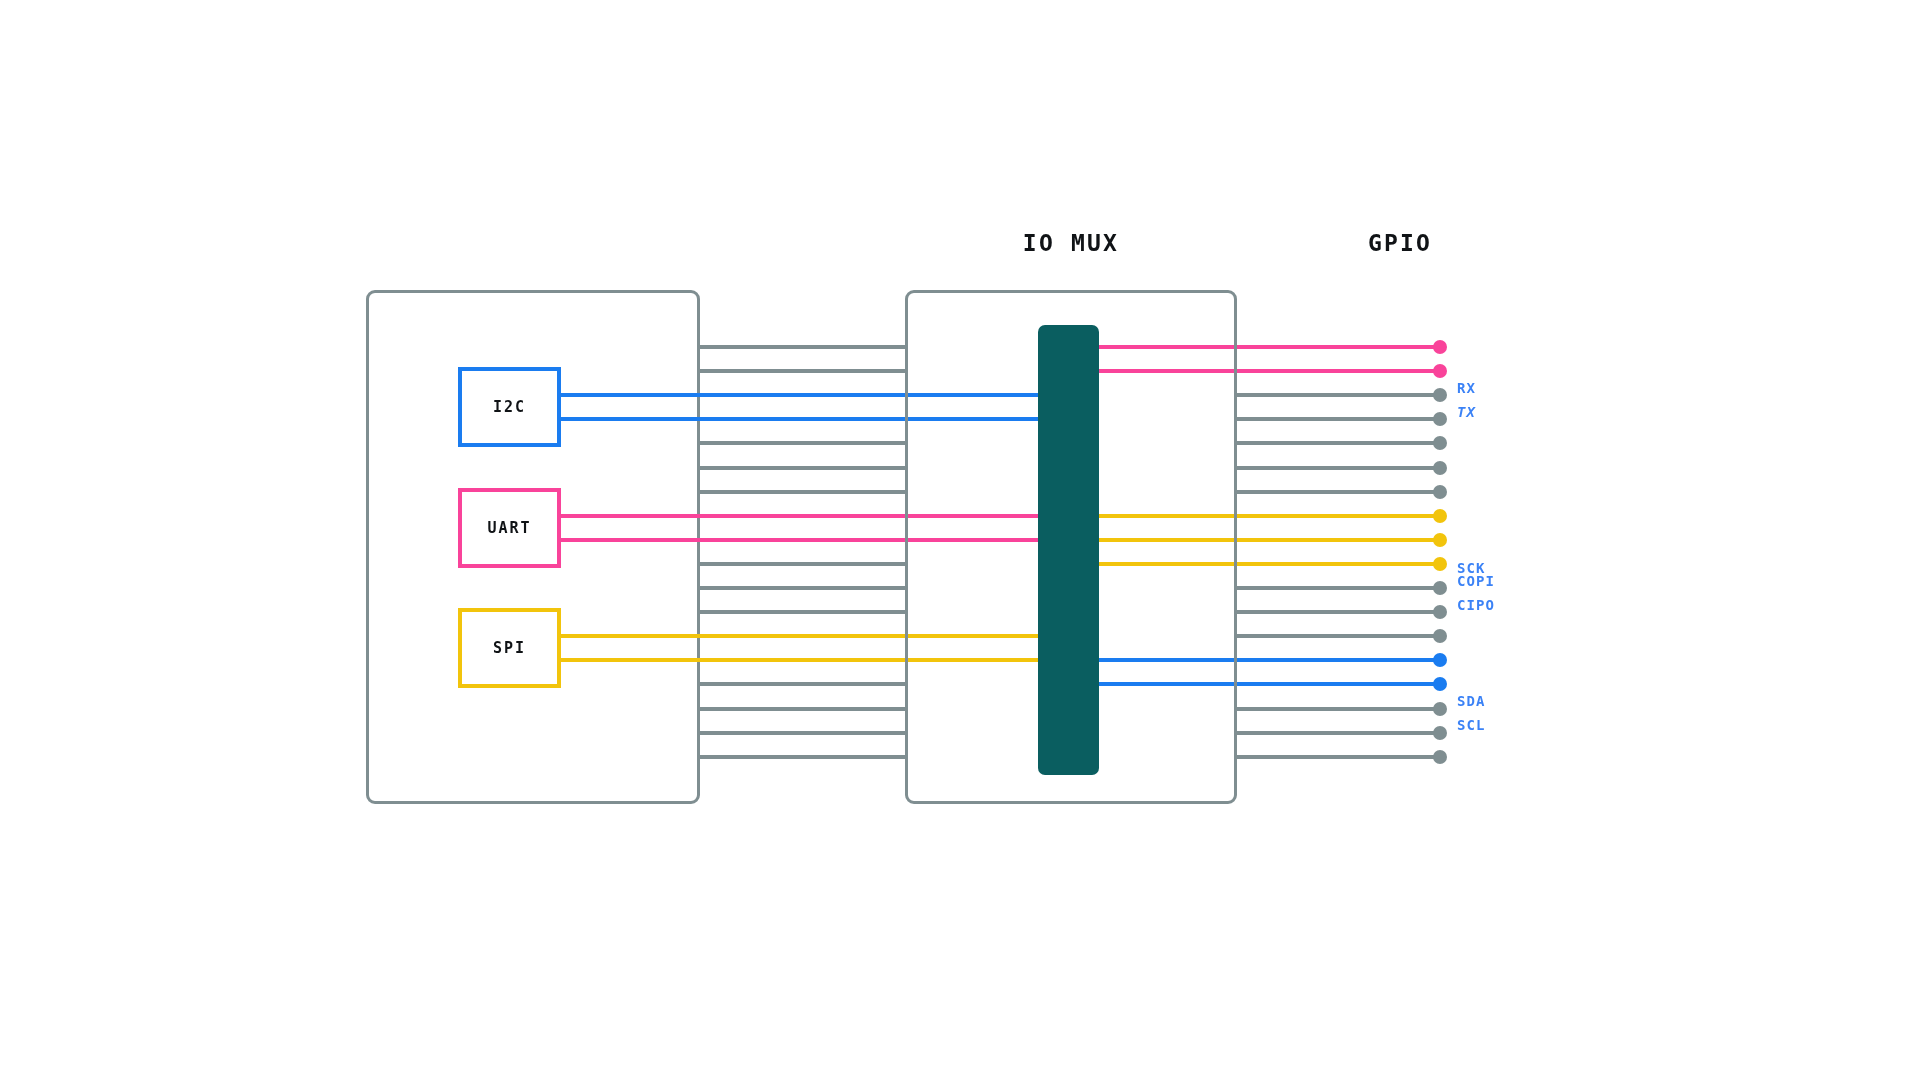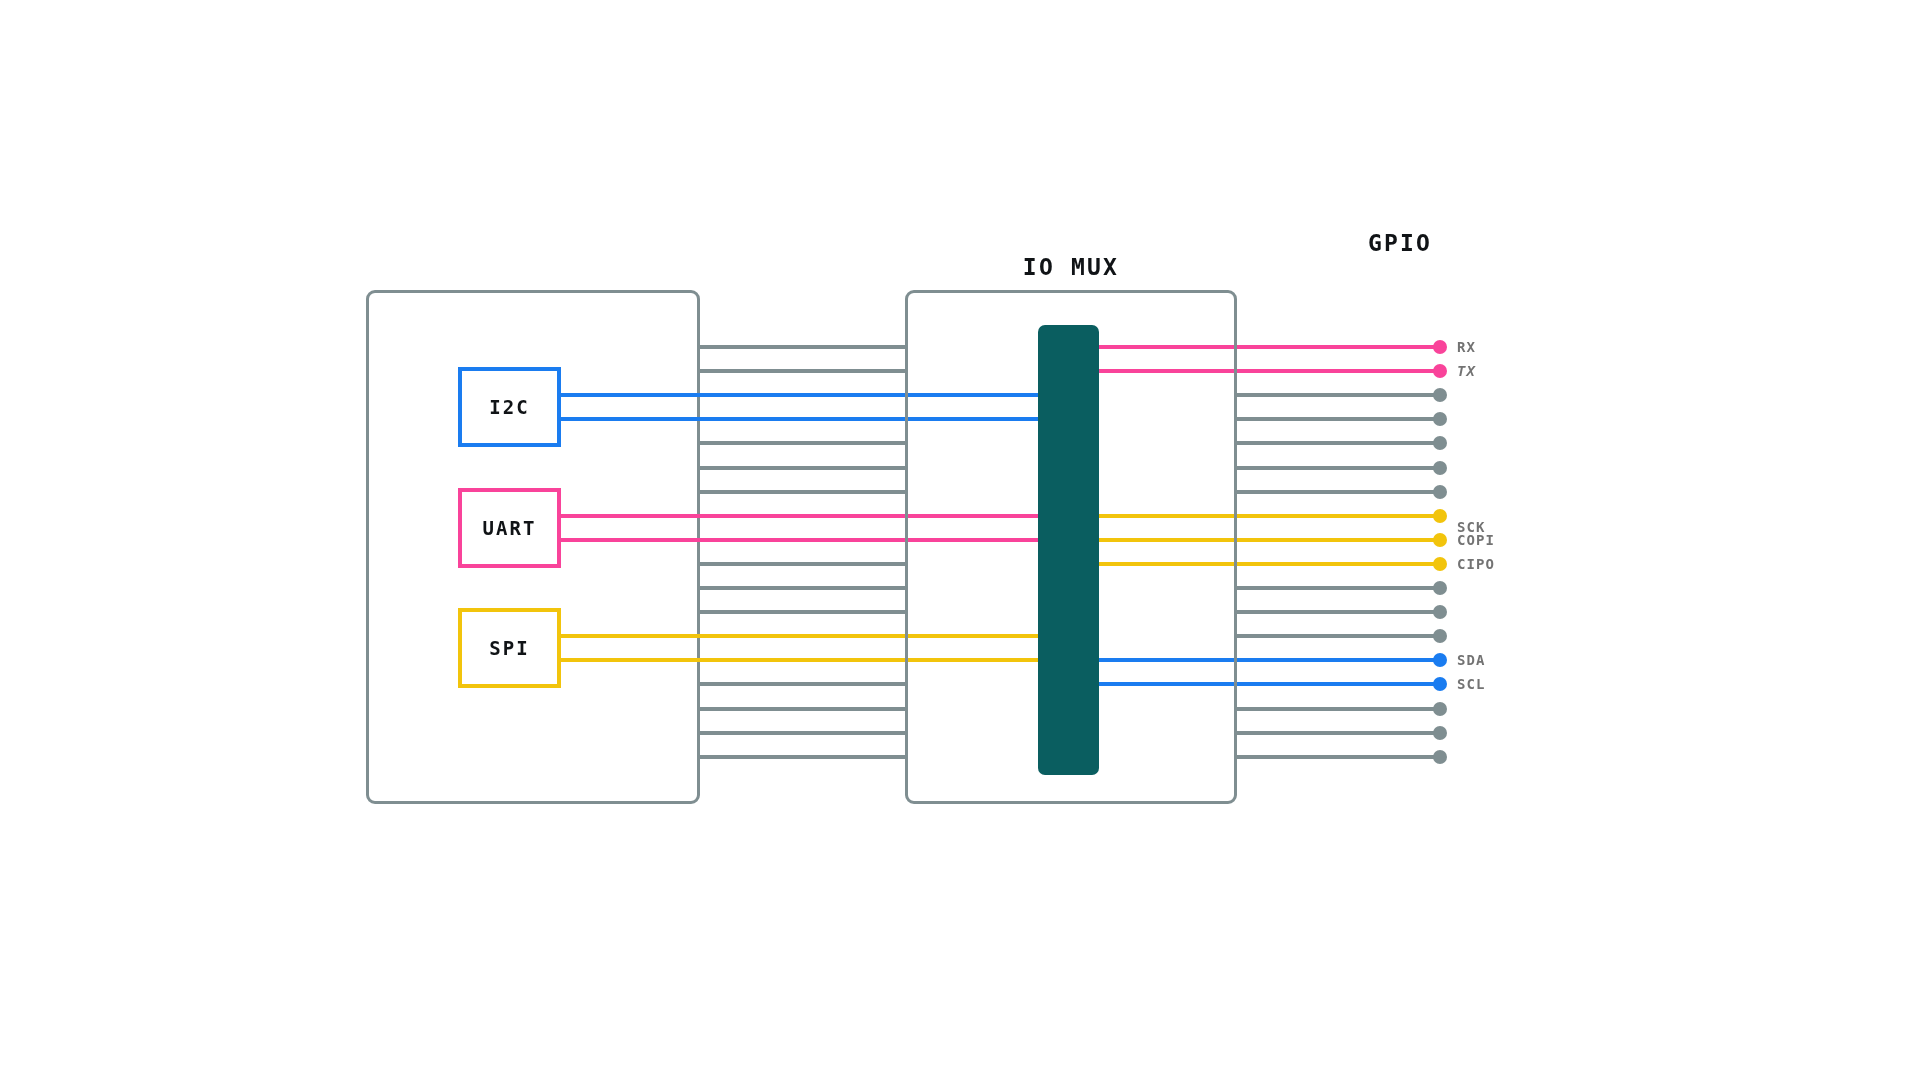--- a/index.html
+++ b/index.html
@@ -37,21 +37,21 @@
     box-sizing:border-box;
     border:4px solid #999;
     background:#ffffff;
     display:flex;
     align-items:center;
     justify-content:center;
   }
   .periph span{
     font-family:"DejaVu Sans Mono","Liberation Mono",monospace;
     font-weight:700;
-    font-size:19px;
+    font-size:15px;
     letter-spacing:2px;
     color:#101316;
   }
 
   .wire{
     position:absolute;
     height:4px;
     background:#7f8e91;
     border-radius:0;
   }
@@ -62,32 +62,33 @@
     border-radius:50%;
     background:#7f8e91;
   }
 
   .pinlabel{
     position:absolute;
     font-family:"DejaVu Sans Mono","Liberation Mono",monospace;
     font-weight:700;
     font-size:14px;
     letter-spacing:1.1px;
-    color:#737373;
+    color:#3b82f6;
     white-space:nowrap;
     line-height:14px;
+    margin-top:41px;
   }
 </style>
 </head>
 <body>
 
 <div id="stage">
 
 
-  <div class="col-title" id="title-iomux" style="left:905px;top:230px;width:332px;margin-top:24px;">IO MUX</div>
+  <div class="col-title" id="title-iomux" style="left:905px;top:230px;width:332px;">IO MUX</div>
 
   <div class="col-title" id="title-gpio" style="left:1320px;top:230px;width:160px;">GPIO</div>
 
   <div id="wires-left">
       <div class="wire" style="left: 700px; top: 345px; width: 206px; background: rgb(127, 142, 145);"></div>
       <div class="wire" style="left: 700px; top: 369.1px; width: 206px; background: rgb(127, 142, 145);"></div>
       <div class="wire" style="left: 700px; top: 393.2px; width: 344px; background: rgb(26, 124, 240);"></div>
       <div class="wire" style="left: 700px; top: 417.3px; width: 344px; background: rgb(26, 124, 240);"></div>
       <div class="wire" style="left: 700px; top: 441.4px; width: 206px; background: rgb(127, 142, 145);"></div>
       <div class="wire" style="left: 700px; top: 465.5px; width: 206px; background: rgb(127, 142, 145);"></div>

